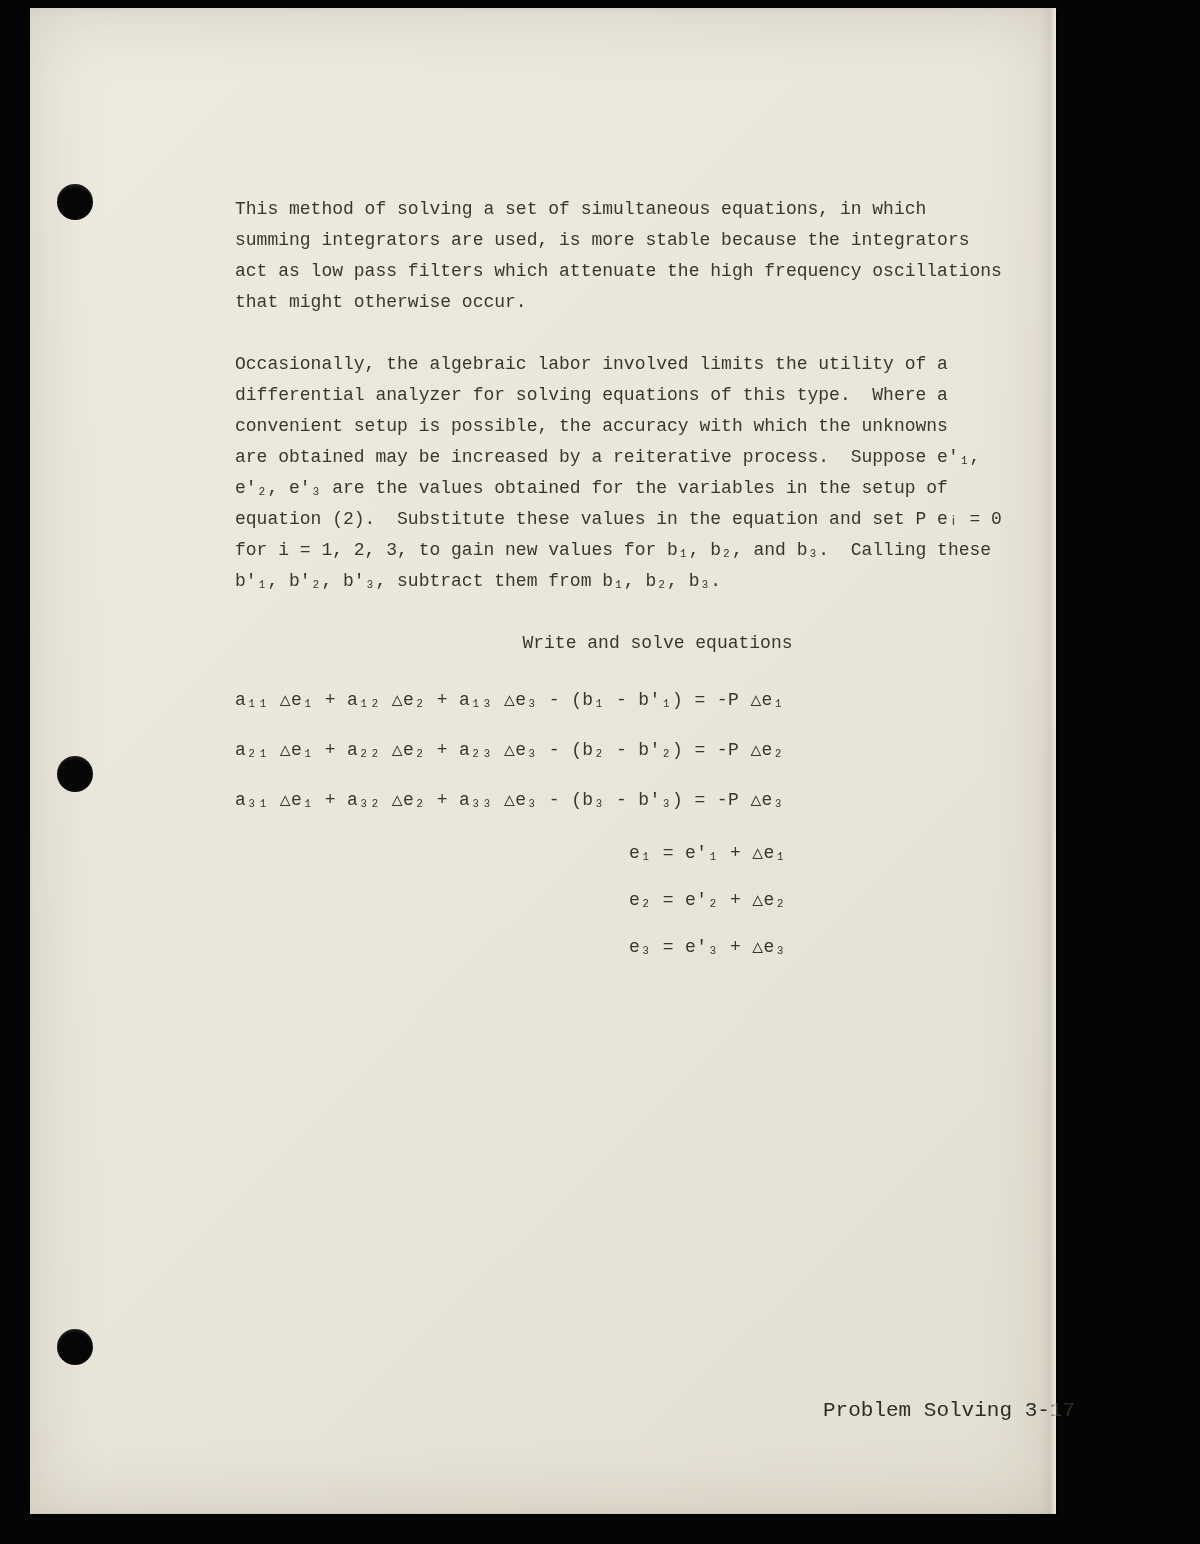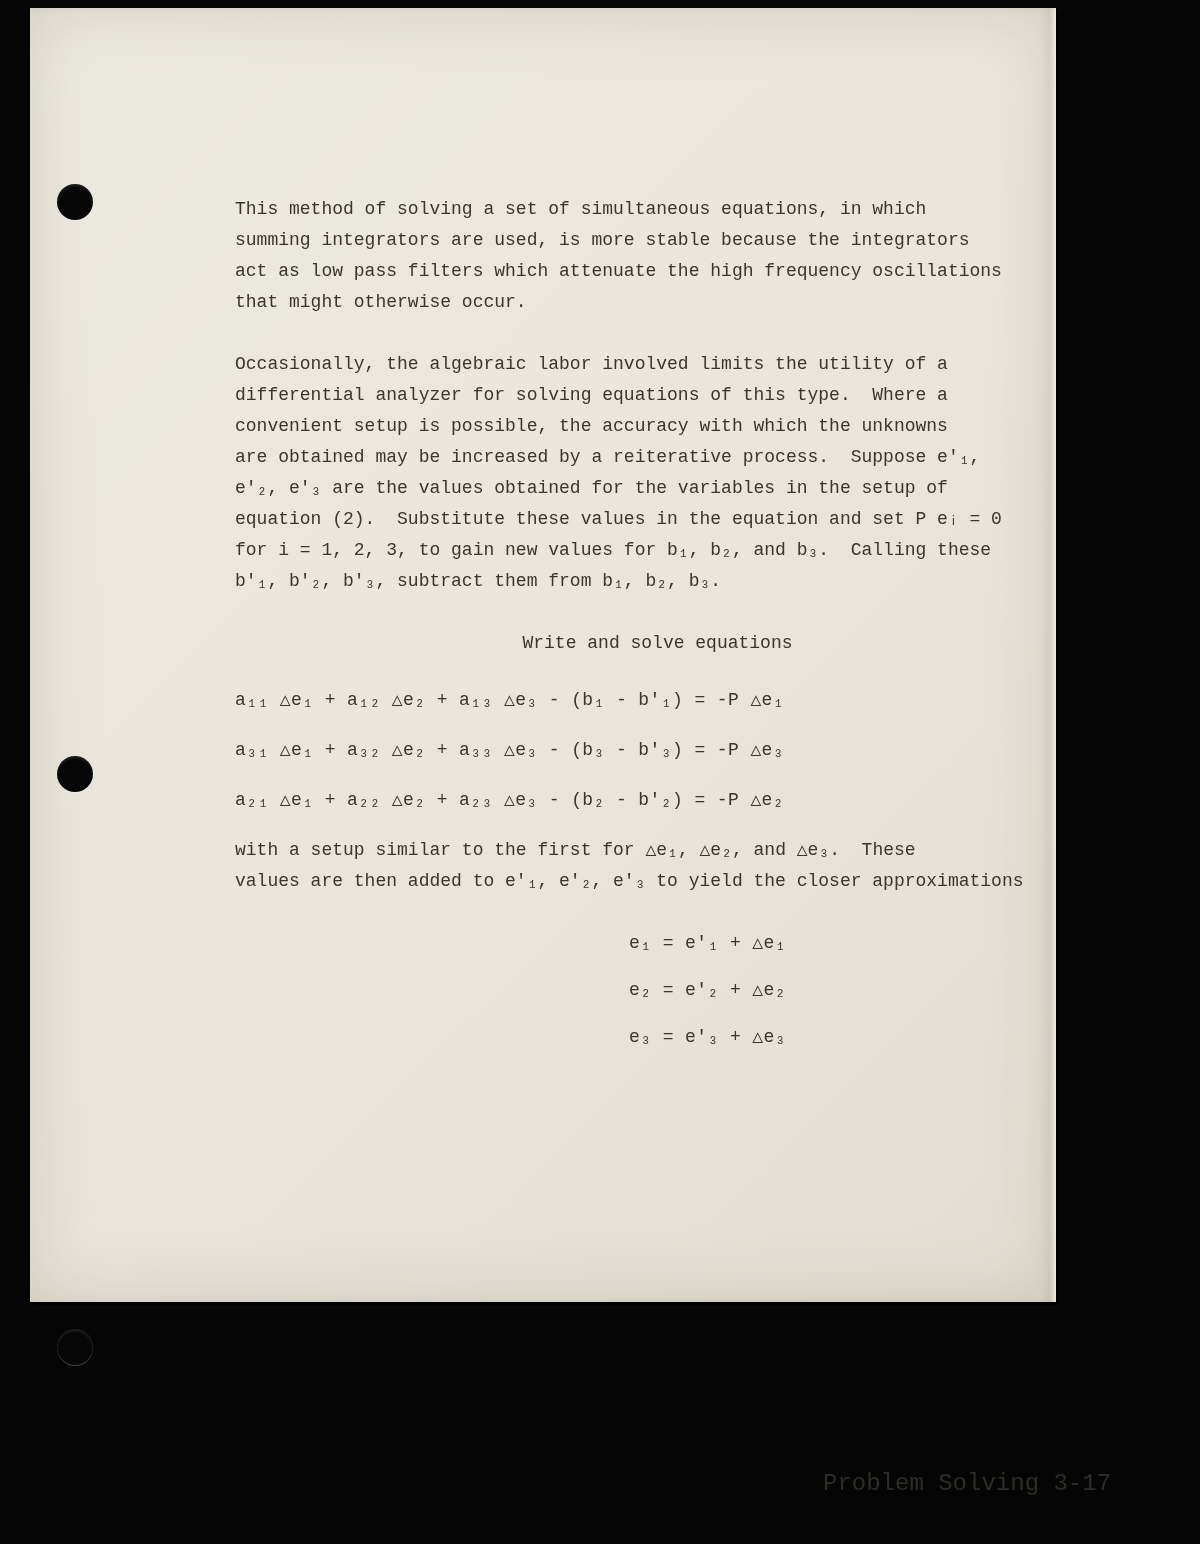--- a/index.html
+++ b/index.html
@@ -13,21 +13,21 @@
     height: 1544px;
     background: #050505;
     overflow: hidden;
     font-family: "Liberation Mono", "DejaVu Sans Mono", monospace;
   }
   .paper {
     position: absolute;
     left: 30px;
     top: 8px;
     width: 1026px;
-    height: 1294px;
+    height: 1506px;
     background: linear-gradient(135deg, #edeadf 0%, #e9e5d9 55%, #e2ded1 100%);
     box-shadow: inset 0 0 70px rgba(120,110,88,0.22),
                 inset -10px 0 14px -8px rgba(100,92,70,0.35),
                 3px 3px 0 rgba(0,0,0,0.9);
   }
   .paper::after {
     content: "";
     position: absolute;
     right: 0;
     top: 0;
@@ -76,22 +76,22 @@
     padding-left: 100px;
     margin-top: 22px;
     text-align: center;
   }
   .approx-block .eq-line {
     margin: 0 0 16px 0;
   }
   .footer {
     position: absolute;
     left: 793px;
-    top: 1462px;
-    font-size: 24px;
+    top: 1391px;
+    font-size: 21px;
     color: #2f2c25;
     white-space: pre;
   }
 </style>
 </head>
 <body>
 
 <div class="scan">
   <div class="paper">
 
@@ -112,26 +112,24 @@
 are obtained may be increased by a reiterative process.  Suppose e'₁,
 e'₂, e'₃ are the values obtained for the variables in the setup of
 equation (2).  Substitute these values in the equation and set P eᵢ = 0
 for i = 1, 2, 3, to gain new values for b₁, b₂, and b₃.  Calling these
 b'₁, b'₂, b'₃, subtract them from b₁, b₂, b₃.</p>
 
       <p class="para section-label">Write and solve equations</p>
 
       <div class="eq-block">
         <div class="eq-line">a₁₁ △e₁ + a₁₂ △e₂ + a₁₃ △e₃ - (b₁ - b'₁) = -P △e₁</div>
+        <div class="eq-line">a₂₁ △e₁ + a₂₂ △e₂ + a₂₃ △e₃ - (b₂ - b'₂) = -P △e₂</div>
         <div class="eq-line">a₃₁ △e₁ + a₃₂ △e₂ + a₃₃ △e₃ - (b₃ - b'₃) = -P △e₃</div>
-        <div class="eq-line">a₂₁ △e₁ + a₂₂ △e₂ + a₂₃ △e₃ - (b₂ - b'₂) = -P △e₂</div>
       </div>
 
-      <p class="para">with a setup similar to the first for △e₁, △e₂, and △e₃.  These
-values are then added to e'₁, e'₂, e'₃ to yield the closer approximations</p>
 
       <div class="eq-block approx-block">
         <div class="eq-line">e₁ = e'₁ + △e₁</div>
         <div class="eq-line">e₂ = e'₂ + △e₂</div>
         <div class="eq-line">e₃ = e'₃ + △e₃</div>
       </div>
 
     </div>
 
     <div class="footer">Problem Solving 3-17</div>

